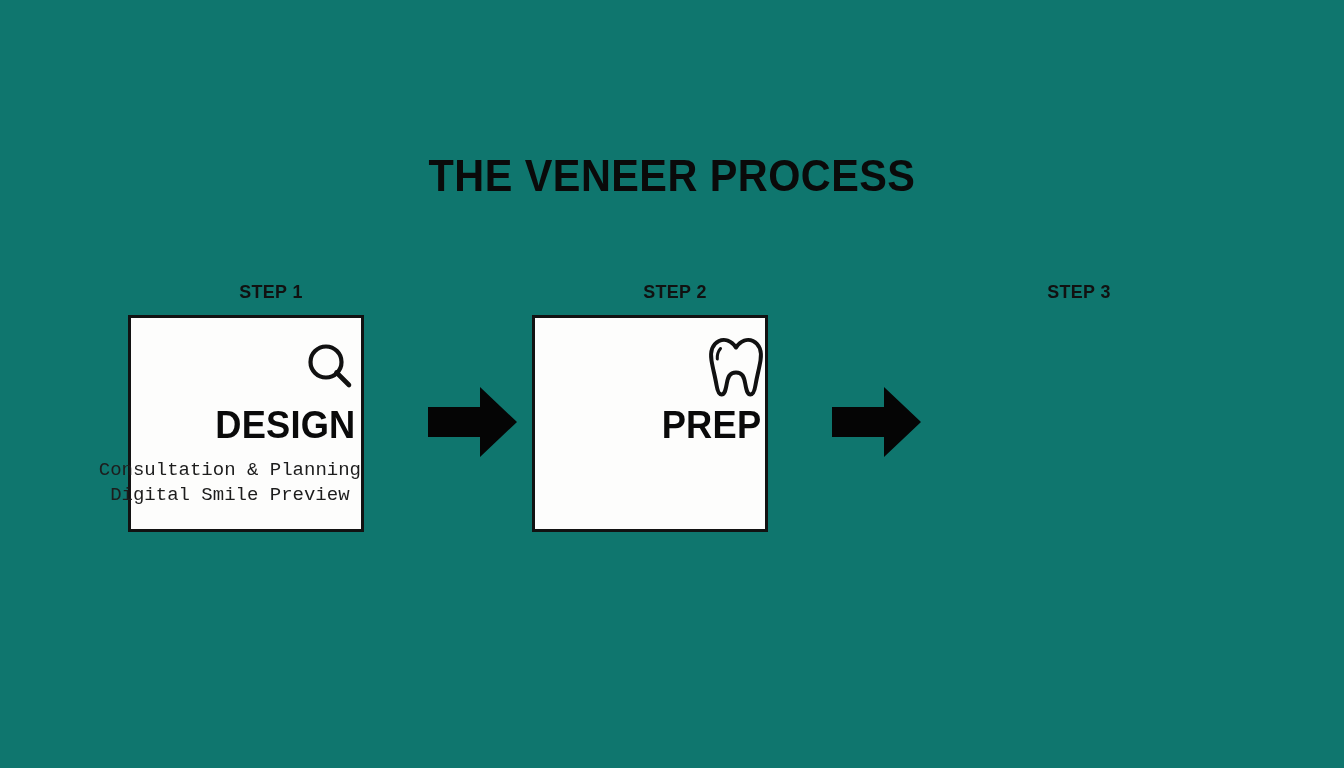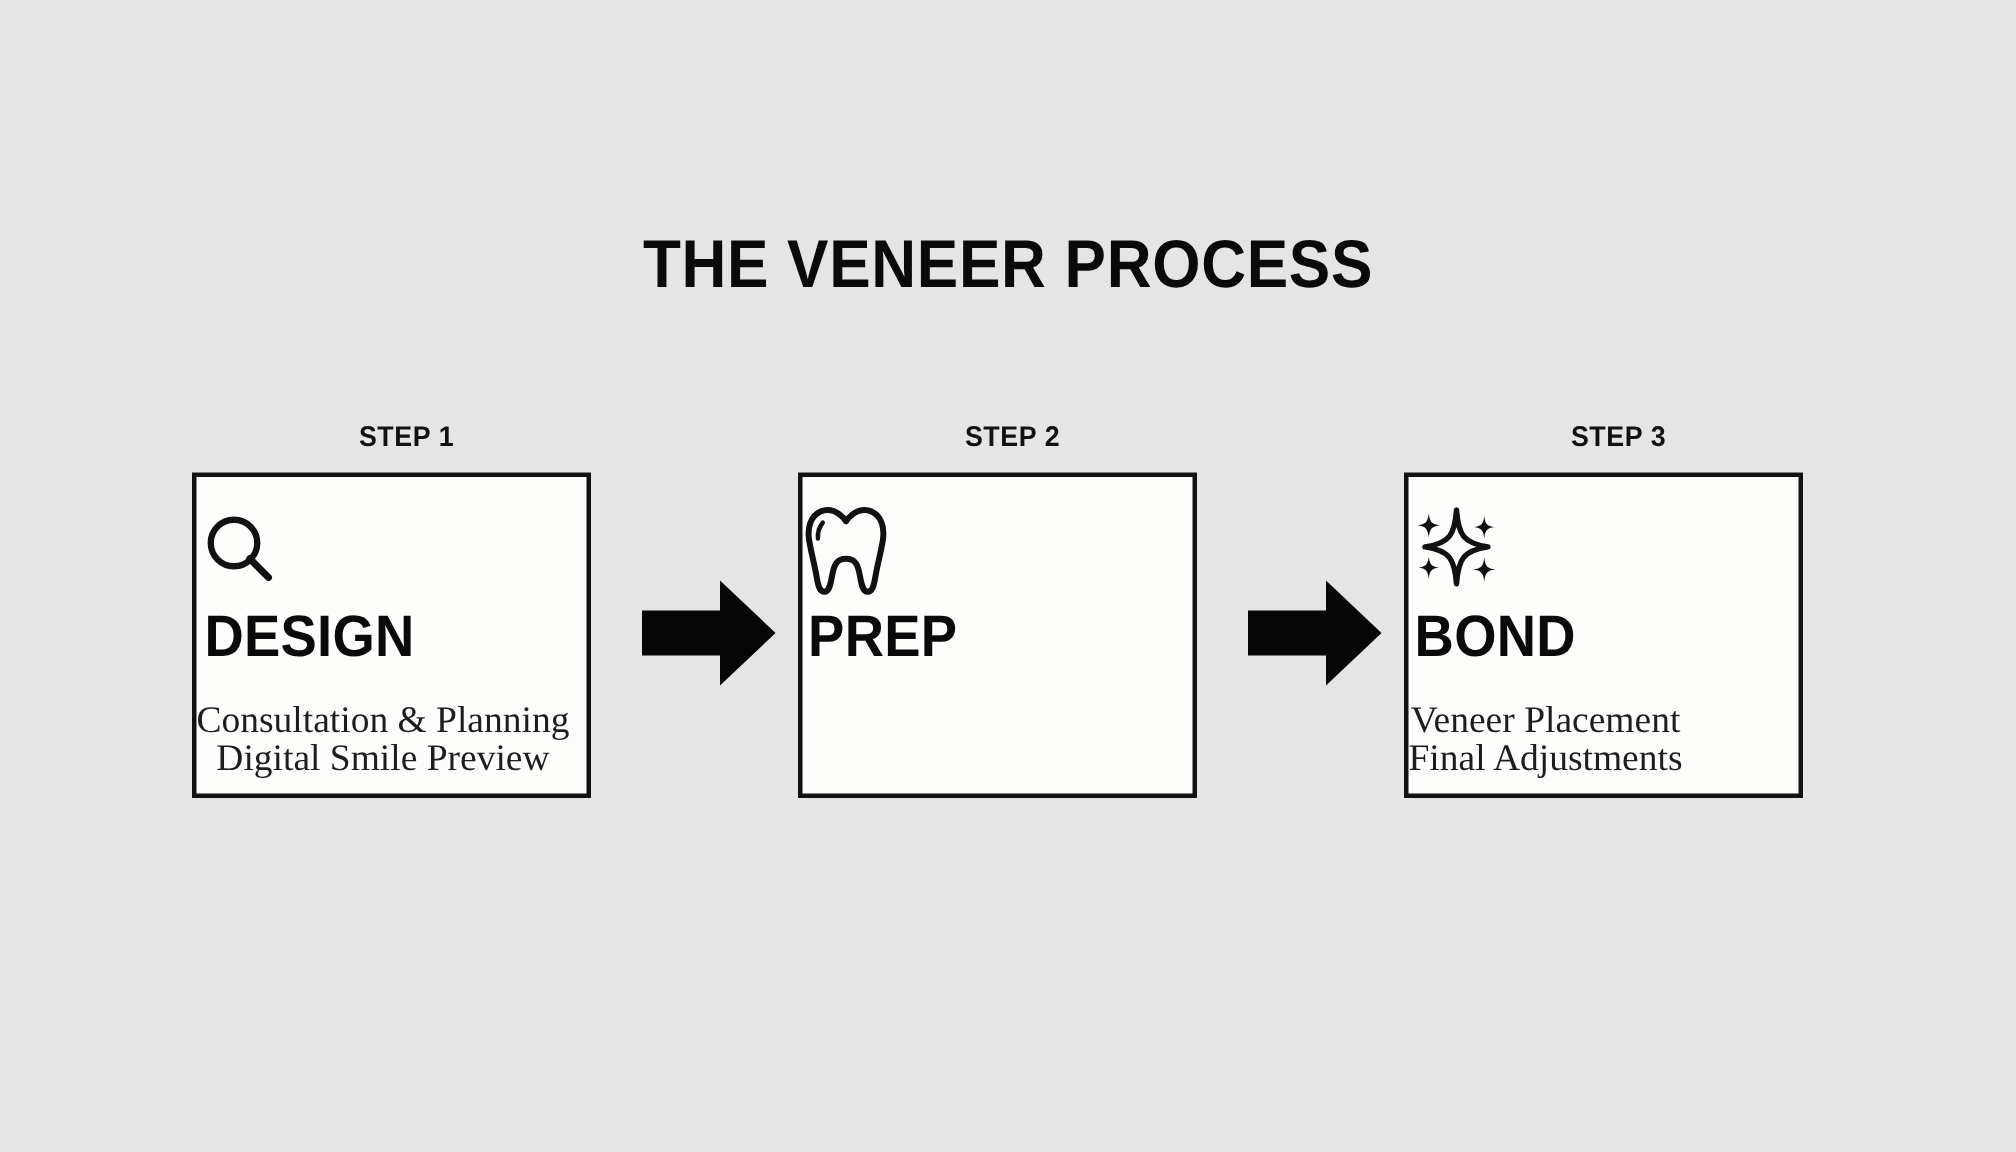--- a/index.html
+++ b/index.html
@@ -11,21 +11,21 @@
     height: 768px;
     background: #fdfdfc;
     font-family: "Liberation Sans", sans-serif;
     overflow: hidden;
     position: relative;
   }
 
   #infographic {
     position: absolute;
     inset: 0;
-    background: #e5e5e5;
+    background: #0f766e;
   }
 
   
   .page-title {
     position: absolute;
     left: 0;
     right: 0;
     top: 152px;
     text-align: center;
     font-family: "Liberation Sans Narrow", "Liberation Sans", sans-serif;
@@ -71,28 +71,28 @@
     letter-spacing: 0.4px;
     color: #111111;
     transform: scaleX(0.94);
     transform-origin: center center;
   }
 
   .step-card {
     position: absolute;
     left: 0;
     top: 35px;
-    width: 266px;
+    width: 236px;
     height: 217px;
     box-sizing: border-box;
     border: 3px solid #121212;
     background: #fdfdfc;
     display: flex;
     flex-direction: column;
-    align-items: flex-start;
+    align-items: flex-end;
   }
 
   .step-icon {
     margin-top: 18px;
     height: 62px;
     display: flex;
     align-items: center;
     justify-content: center;
   }
   .step-icon svg { display: block; }
@@ -102,25 +102,25 @@
     font-family: "Liberation Sans Narrow", "Liberation Sans", sans-serif;
     font-weight: bold;
     font-size: 39px;
     line-height: 42px;
     letter-spacing: 0.2px;
     color: #0a0a0a;
     transform: scaleX(0.93);
   }
 
   .step-lines {
-    margin-top: 22px;
+    margin-top: 12px;
     text-align: center;
-    font-family: Liberation Serif, serif;
+    font-family: Liberation Mono, monospace;
     font-weight: normal;
-    font-size: 25px;
+    font-size: 19px;
     line-height: 25px;
     color: #1d1d1d;
   }
   .step-lines .ln { display: block; white-space: nowrap; }
 
   
   .arrow-wrap {
     flex: 0 0 auto;
     width: 110px;
     height: 252px;
@@ -190,40 +190,16 @@
     </div>
 
     <div class="arrow-wrap">
       <svg width="90" height="72" viewBox="0 0 90 72">
         <path d="M0 21 L52 21 L52 1 L89 36 L52 71 L52 51 L0 51 Z" fill="#050505"></path>
       </svg>
     </div>
 
     <div class="step-wrap">
       <div class="step-label">STEP 3</div>
-      <div class="step-card">
-        <div class="step-icon">
-          <svg width="64" height="62" viewBox="0 0 64 62" fill="none">
-            <path d="M32 4
-                     C33.2 20.5 36.6 26.2 53 28.6
-                     C36.6 31 33.2 36.7 32 53.2
-                     C30.8 36.7 27.4 31 11 28.6
-                     C27.4 26.2 30.8 20.5 32 4 Z" stroke="#111111" stroke-width="3.6" stroke-linejoin="round"></path>
-            <path d="M13.5 6 C14.1 12 15.5 13.5 21 14.2 C15.5 15 14.1 16.5 13.5 22.5
-                     C12.9 16.5 11.5 15 6 14.2 C11.5 13.5 12.9 12 13.5 6 Z" fill="#111111"></path>
-            <path d="M50.5 8 C51.1 13.4 52.4 14.8 57.4 15.4 C52.4 16.1 51.1 17.5 50.5 22.9
-                     C49.9 17.5 48.6 16.1 43.6 15.4 C48.6 14.8 49.9 13.4 50.5 8 Z" fill="#111111"></path>
-            <path d="M13.5 35 C14.1 40.4 15.4 41.8 20.4 42.4 C15.4 43.1 14.1 44.5 13.5 49.9
-                     C12.9 44.5 11.6 43.1 6.6 42.4 C11.6 41.8 12.9 40.4 13.5 35 Z" fill="#111111"></path>
-            <path d="M50.5 35.5 C51.1 41.5 52.5 43 58 43.7 C52.5 44.4 51.1 45.9 50.5 51.9
-                     C49.9 45.9 48.5 44.4 43 43.7 C48.5 43 49.9 41.5 50.5 35.5 Z" fill="#111111"></path>
-          </svg>
-        </div>
-        <div class="step-title">BOND</div>
-        <div class="step-lines">
-          <span class="ln">Veneer Placement</span>
-          <span class="ln">Final Adjustments</span>
-        </div>
-      </div>
     </div>
 
   </div>
 </div>
 
 </body></html>

